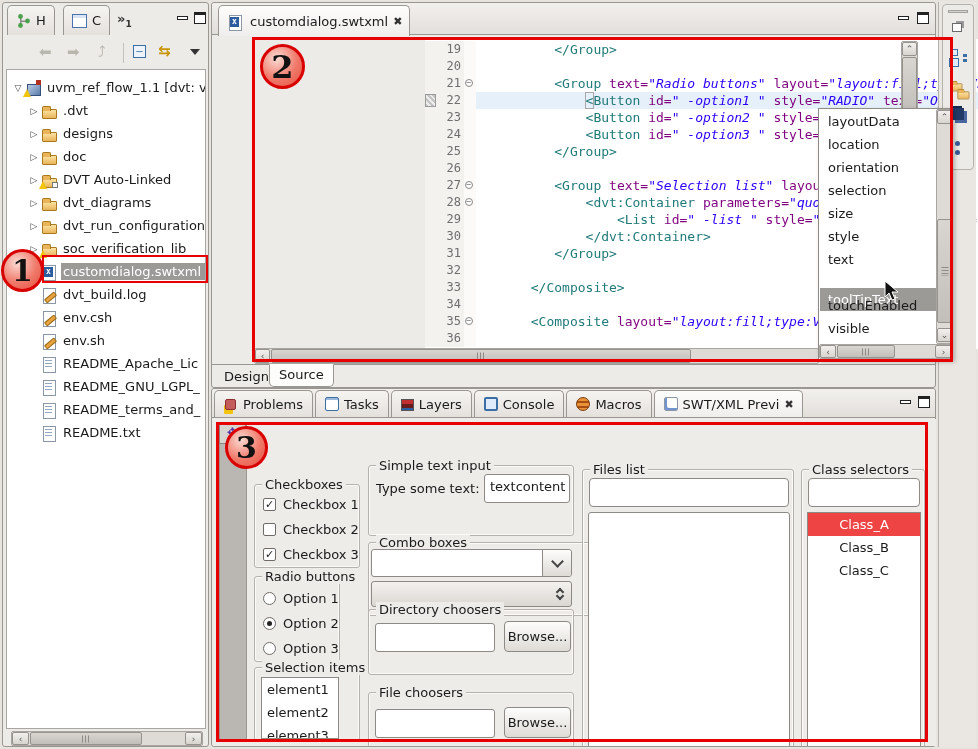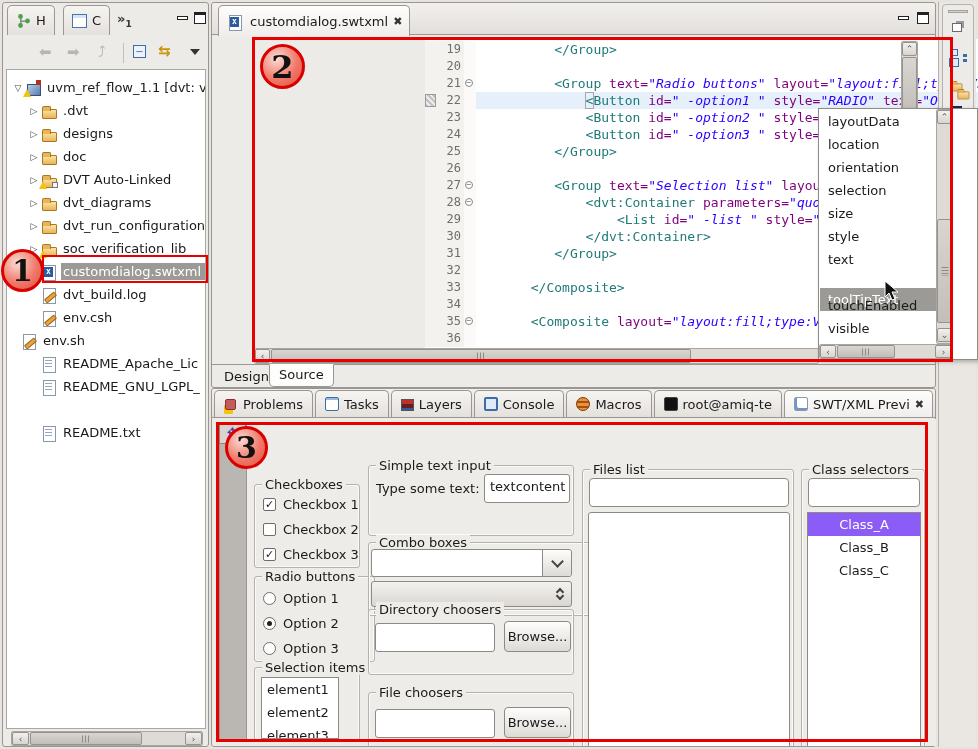--- a/index.html
+++ b/index.html
@@ -63,21 +63,21 @@
   .c-fold .fm { position:absolute; left:1px; top:4px; width:8px; height:8px; border:1px solid #888; border-radius:50%;
       color:#666; font-size:8px; line-height:6px; text-align:center; background:#fff; }
   .c-text { flex:1; white-space:pre; line-height:17px; }
   .crow.cur .c-text { background:#e6f0fb; }
   .hatch { position:absolute; left:0; top:2px; width:11px; height:13px; border:1px solid #9a9a9a;
       background:repeating-linear-gradient(45deg,#c3c3c3 0 2px,#ececec 2px 4px); }
   .tk-t { color:#1f7a78; } .tk-a { color:#7f007f; } .tk-v { color:#2a00ff; font-style:italic; }
   .tk-th { color:#1f7a78; outline:1px solid #a8a8a8; }
 
   
-  .dd { position:absolute; left:818px; top:108px; width:160px; height:252px; background:#fff;
+  .dd { position:absolute; left:818px; top:108px; width:135px; height:252px; background:#fff;
         border:1px solid #8f8c87; z-index:30; box-shadow:2px 2px 4px rgba(0,0,0,.25); }
   .dd-item { position:absolute; left:1px; width:117px; height:23px; line-height:23px; padding-left:8px; font-size:13px; }
   .dd-item.sel { background:#9c9a97; color:#fff; }
 
   
   .btabs { position:absolute; left:214px; top:390px; display:flex; gap:2px; }
   .btab { position:relative; display:flex; align-items:center; gap:5px; padding:0 9px; height:27px;
           border:1px solid #9a9792; border-bottom:none; border-radius:5px 5px 0 0;
           background:linear-gradient(#f6f4f1,#e4e1dd); white-space:nowrap; }
   .btab.active { background:linear-gradient(#fdfdfc,#f0eeec); }
@@ -89,21 +89,21 @@
   .btn { position:absolute; border:1px solid #8d8a85; border-radius:4px; font-size:13px; text-align:center;
          background:linear-gradient(#fdfdfc,#dedbd6); display:flex; align-items:center; justify-content:center; }
   .cbrow, .rbrow { position:absolute; display:flex; align-items:center; gap:7px; height:18px; }
   .cbox { width:13px; height:13px; background:#fff; border:1px solid #6f6c68; border-radius:2px;
           font-size:11px; line-height:11px; text-align:center; color:#1a1a1a; }
   .rbox { width:13px; height:13px; background:#fff; border:1px solid #6f6c68; border-radius:50%; position:relative; }
   .rbox.on::after { content:""; position:absolute; left:3px; top:3px; width:5px; height:5px; border-radius:50%; background:#222; }
   .list { position:absolute; background:#fff; border:1px solid #8d8a85; overflow:hidden; }
   .litem { height:23px; line-height:23px; padding-left:5px; white-space:nowrap; }
   .litem.c { text-align:center; padding-left:0; }
-  .litem.sel { background:#8b5cf6; color:#fff; }
+  .litem.sel { background:#ef4444; color:#fff; }
   .chev { width:9px; height:9px; border-right:2px solid #444; border-bottom:2px solid #444; transform:rotate(45deg); }
   .chev.up { transform:rotate(-135deg); }
 
   
   .ared { position:absolute; border:3px solid #e60000; z-index:40; pointer-events:none; }
   .acirc { position:absolute; z-index:41; border:3px solid #d90000; border-radius:50%;
            background:radial-gradient(circle at 35% 30%, #fadbd3, #f0796a 55%, #e4503e);
            display:flex; align-items:center; justify-content:center;
            font-family:"DejaVu Serif","Liberation Serif",serif; font-weight:bold; color:#111; pointer-events:none; }
 
@@ -200,34 +200,39 @@
         <div class="trow" style="top: 213px; padding-left: 20px;">
           <span class="tri"></span>
           <span class="ic ic-page ic-log"></span>
           <span class="tlabel">dvt_build.log</span>
         </div>
         <div class="trow" style="top: 236px; padding-left: 20px;">
           <span class="tri"></span>
           <span class="ic ic-page ic-log"></span>
           <span class="tlabel">env.csh</span>
         </div>
-        <div class="trow" style="top: 259px; ">
+        <div class="trow" style="top: 259px; padding-left: 20px;">
           <span class="tri"></span>
           <span class="ic ic-page ic-log"></span>
           <span class="tlabel">env.sh</span>
         </div>
         <div class="trow" style="top: 282px; padding-left: 20px;">
           <span class="tri"></span>
           <span class="ic ic-page ic-txt"></span>
           <span class="tlabel">README_Apache_Lic</span>
         </div>
         <div class="trow" style="top: 305px; padding-left: 20px;">
           <span class="tri"></span>
           <span class="ic ic-page ic-txt"></span>
           <span class="tlabel">README_GNU_LGPL_</span>
+        </div>
+        <div class="trow" style="top: 328px; padding-left: 20px;">
+          <span class="tri"></span>
+          <span class="ic ic-page ic-txt"></span>
+          <span class="tlabel">README_terms_and_</span>
         </div>
         <div class="trow" style="top: 351px; padding-left: 20px;">
           <span class="tri"></span>
           <span class="ic ic-page ic-txt"></span>
           <span class="tlabel">README.txt</span>
         </div>
       </div>
 
     <div class="sb-track" style="left:8px;top:728px;width:192px;height:15px;"></div>
     <div class="sb-btn" style="left:9px;top:729px;width:17px;height:13px;">‹</div>
@@ -420,21 +425,21 @@
               <span class="cbox"></span>
               <span>Checkbox 2</span>
             </div>
             <div class="cbrow" style="left: 8px; top: 60px;">
               <span class="cbox">✓</span>
               <span>Checkbox 3</span>
             </div>
           </div>
       </div>
 
-      <div class="group" style="left:41px;top:157px;width:121px;height:86px;">
+      <div class="group" style="left:41px;top:157px;width:86px;height:86px;">
         <span class="gtitle">Radio buttons</span>
         <div id="rbrows">
             <div class="rbrow" style="left: 8px; top: 12px;">
               <span class="rbox"></span>
               <span>Option 1</span>
             </div>
             <div class="rbrow" style="left: 8px; top: 37px;">
               <span class="rbox on"></span>
               <span>Option 2</span>
             </div>
@@ -521,24 +526,20 @@
         <span>Layers</span>
       </div>
       <div class="btab">
         <span class="bic" style="background: rgb(223, 234, 250); border: 2px solid rgb(58, 110, 165); border-radius: 2px;"></span>
         <span>Console</span>
       </div>
       <div class="btab">
         <span class="bic" style="border-radius: 50%; background: repeating-linear-gradient(rgb(232, 146, 58) 0px, rgb(232, 146, 58) 3px, rgb(168, 78, 16) 3px, rgb(168, 78, 16) 5px); border: 1px solid rgb(122, 58, 10);"></span>
         <span>Macros</span>
       </div>
-      <div class="btab">
-        <span class="bic" style="background: rgb(17, 17, 17); border: 1px solid rgb(68, 68, 68); border-radius: 2px;"></span>
-        <span>root@amiq-te</span>
-      </div>
       <div class="btab active">
         <span class="bic" style="background: rgb(255, 255, 255); border: 1px solid rgb(139, 151, 165); box-shadow: rgb(111, 148, 208) 3px -3px 0px -1px inset; border-radius: 2px;"></span>
         <span>SWT/XML Previ</span>
         <span class="closex">✖</span>
       </div>
     </div>
 
   <div class="dd">
     <div id="dditems">
         <div class="dd-item" style="top: 1px;">layoutData</div>

